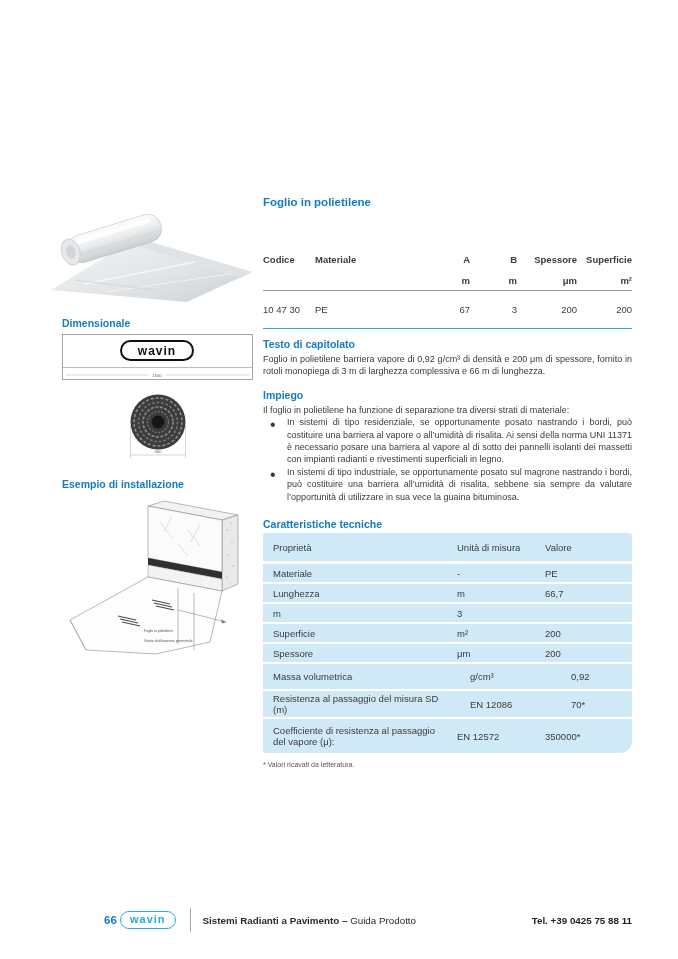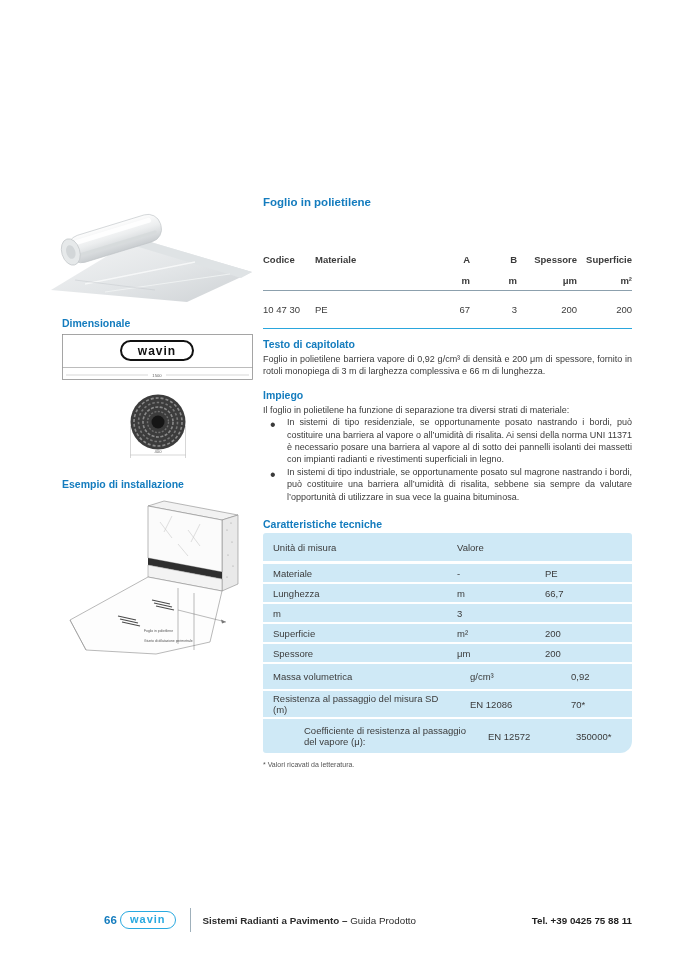--- a/index.html
+++ b/index.html
@@ -32,21 +32,21 @@
   .bullet .dot{width:24px;flex:0 0 24px;padding-left:7px;box-sizing:border-box;}
   .bullet .btxt{flex:1;font-size:9px;line-height:12.4px;text-align:justify;}
   
   .ttable{width:369px;border-radius:3px 3px 12px 3px;overflow:hidden;font-size:9.5px;}
   .trow{display:grid;grid-template-columns:184px 88px 97px;background:#cfe9f6;
         border-bottom:2px solid #fff;align-items:center;min-height:20px;
         padding:0;box-sizing:border-box;}
   .trow > div{padding:2px 4px 2px 10px;line-height:11px;}
   .trow.head{min-height:31px;border-bottom:3px solid #fff;}
   .trow.tall{min-height:27px;gap:13px;}
-  .trow.taller{min-height:34px;padding-left:31px;}
+  .trow.taller{min-height:34px;}
   .trow.last{border-bottom:none;}
   .footnote{font-size:7px;color:#555;margin-top:8px;}
   
   .footer{position:absolute;left:60px;top:908px;width:572px;display:flex;align-items:center;}
   .pageno{font-size:11.5px;font-weight:bold;color:#147cbe;width:16px;padding-left:44px;}
   .wpill{display:inline-block;border:1.6px solid #29a9e0;border-radius:11px;color:#29a9e0;
          font-weight:bold;font-size:11px;letter-spacing:1px;padding:1px 9px 2px 9px;line-height:13px;}
   .fdivider{width:1px;height:24px;background:#9fb0bb;margin:0 12px 0 14px;}
   .ftitle{font-size:9.8px;color:#2b2b2b;flex:1;}
   .ftitle b{font-weight:bold;}
@@ -206,20 +206,21 @@
       <div class="bullet">
         <span class="dot">•</span>
         <div class="btxt">In sistemi di tipo industriale, se opportunamente posato sul magrone nastrando i bordi, può costituire una barriera all’umidità di risalita, sebbene sia sempre da valutare l’opportunità di utilizzare in sua vece la guaina bituminosa.</div>
       </div>
     </div>
 
     <div class="sect" style="margin-top:15px;">
       <div class="sec-head">Caratteristiche tecniche</div>
       <div class="ttable">
         <div class="trow head">
+          <div>Proprietà</div>
           <div>Unità di misura</div>
           <div>Valore</div>
         </div>
         <div class="trow">
           <div>Materiale</div>
             <div>-</div>
             <div>PE</div>
         </div>
         <div class="trow">
           <div>Lunghezza</div>

